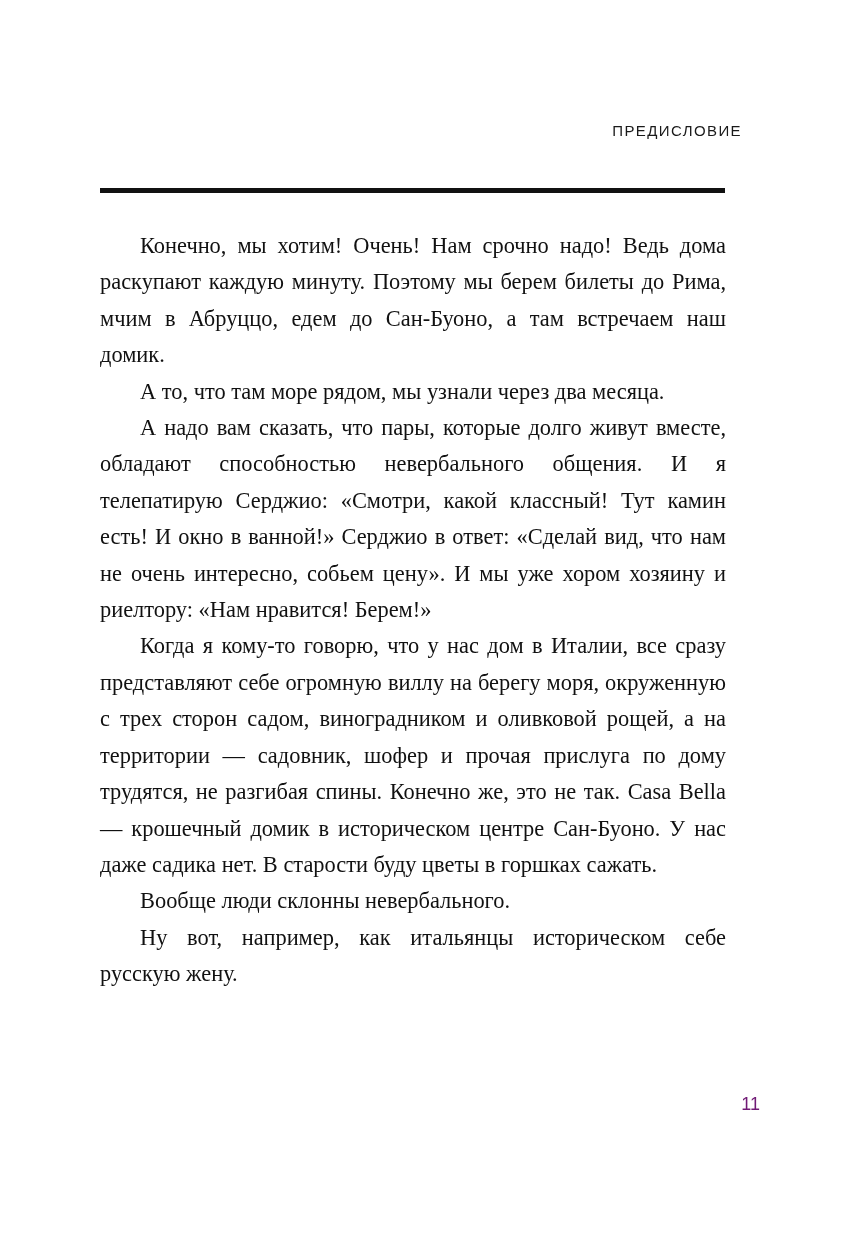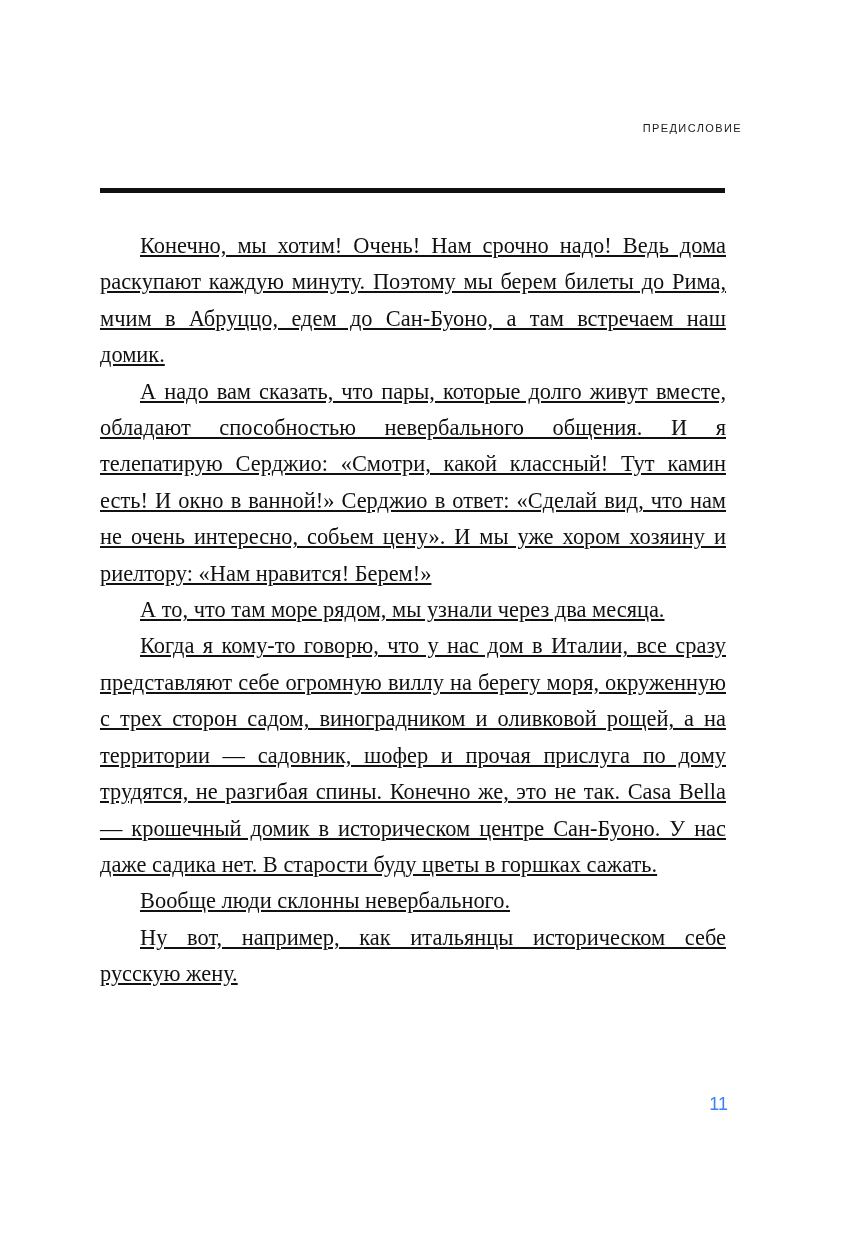--- a/index.html
+++ b/index.html
@@ -18,21 +18,21 @@
   .page {
     position: absolute;
     inset: 0;
     background: #ffffff;
   }
   .running-head {
     position: absolute;
     top: 122px;
     right: 102px;
     font-family: "Liberation Sans", sans-serif;
-    font-size: 11px;
+    font-size: 15px;
     letter-spacing: 1.4px;
     font-weight: 400;
     color: #1a1a1a;
     text-transform: uppercase;
   }
   .rule {
     position: absolute;
     top: 188px;
     left: 100px;
     width: 625px;
@@ -47,44 +47,43 @@
     font-size: 22.4px;
     line-height: 36.4px;
     text-align: justify;
     text-justify: inter-word;
     color: #111111;
     hyphens: manual;
   }
   .body-text p {
     margin: 0;
     text-indent: 40px;
-    text-decoration: underline;
   }
   .folio {
     position: absolute;
     top: 1094px;
-    right: 116px;
+    right: 84px;
     font-family: "Liberation Sans", sans-serif;
     font-size: 18px;
-    color: #3b82f6;
+    color: #701a75;
   }
 </style>
 </head>
 <body>
 
 <div class="page">
 
   <div class="running-head">ПРЕДИСЛОВИЕ</div>
 
   <div class="rule"></div>
 
   <div class="body-text">
     <p>Конечно, мы хотим! Очень! Нам срочно надо! Ведь дома раскупают каждую минуту. Поэтому мы берем билеты до Рима, мчим в Абруццо, едем до Сан-Буоно, а там встречаем наш домик.</p>
+    <p>А то, что там море рядом, мы узнали через два месяца.</p>
     <p>А надо вам сказать, что пары, которые долго живут вместе, обладают способностью невербального общения. И я телепатирую Серджио: «Смотри, какой классный! Тут камин есть! И окно в ванной!» Серджио в ответ: «Сделай вид, что нам не очень интересно, собьем цену». И мы уже хором хозяину и риелтору: «Нам нравится! Берем!»</p>
-    <p>А то, что там море рядом, мы узнали через два месяца.</p>
     <p>Когда я кому-то говорю, что у нас дом в Италии, все сразу представляют себе огромную виллу на берегу моря, окруженную с трех сторон садом, виноградником и оливковой рощей, а на территории — садовник, шофер и прочая прислуга по дому трудятся, не разгибая спины. Конечно же, это не так. Casa Bella — крошечный домик в историческом центре Сан-Буоно. У нас даже садика нет. В старости буду цветы в горшках сажать.</p>
     <p>Вообще люди склонны невербального.</p>
     <p>Ну вот, например, как итальянцы историческом себе русскую жену.</p>
   </div>
 
   <div class="folio">11</div>
 
 </div>
 
 </body></html>

